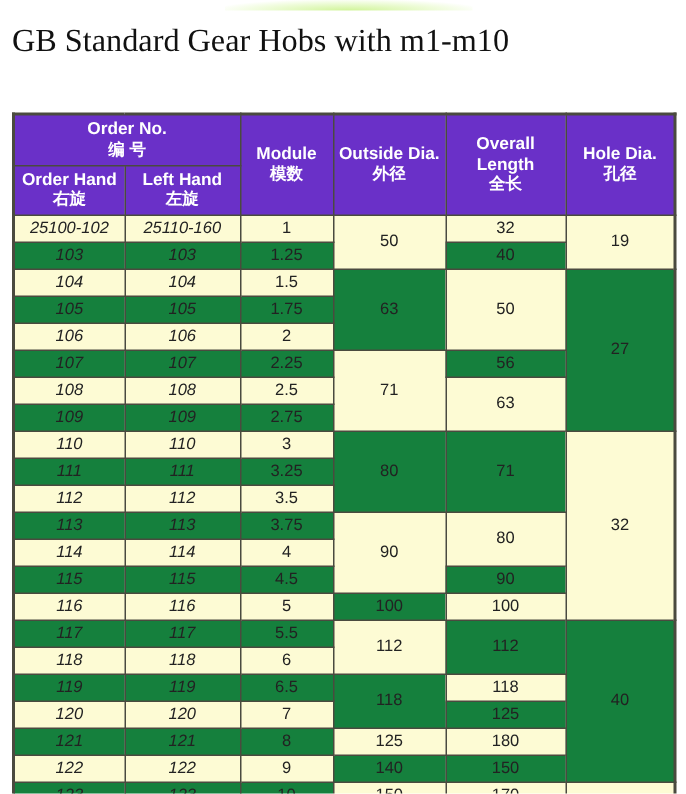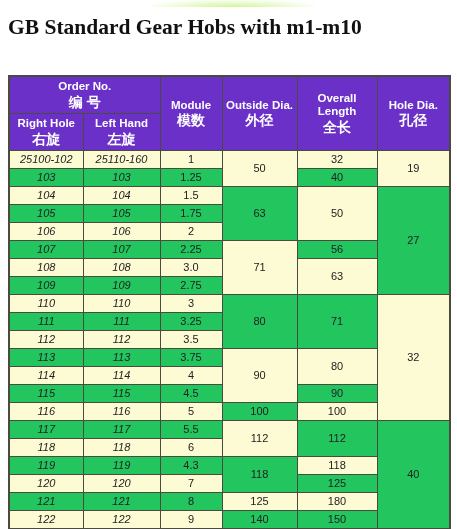--- a/index.html
+++ b/index.html
@@ -19,21 +19,21 @@
     top: 0;
     left: 150px;
     width: 165px;
     height: 7px;
     background: radial-gradient(ellipse at 50% 100%, rgba(170,235,70,0.55) 0%, rgba(200,245,130,0.25) 55%, rgba(255,255,255,0) 78%);
     pointer-events: none;
   }
   #page-title {
     font-family: "Liberation Serif", serif;
     font-size: 21.5px;
-    font-weight: 700;
+    font-weight: 400;
     color: #111111;
     letter-spacing: 0px;
     padding: 0;
     margin: 0;
     position: absolute;
     left: 8px;
     top: 15px;
     white-space: nowrap;
   }
   #hob-table {
@@ -54,30 +54,30 @@
   }
   #hob-table thead th {
     background: #6a30c8;
     color: #ffffff;
     font-size: 11.5px;
     font-weight: 700;
     line-height: 1.18;
     padding: 3px 1px;
   }
   .hdr-sub {
-    font-size: 14px;
+    font-size: 11px;
   }
   #hob-table tbody td {
     font-size: 11px;
     color: #222222;
     height: 17px;
     line-height: 17px;
   }
   td.cream { background: #fdfbd4; }
-  td.green { background: #22c55e; }
+  td.green { background: #15803d; }
   td.num-right {
     text-align: right;
     padding-right: 3px;
     font-style: italic;
   }
   col.c-right  { width: 74px; }
   col.c-left   { width: 77px; }
   col.c-module { width: 62px; }
   col.c-od     { width: 75px; }
   col.c-len    { width: 80px; }
@@ -118,21 +118,21 @@
         <div>Length</div>
         <div class="hdr-sub">全长</div>
       </th>
       <th rowspan="2">
         <div>Hole Dia.</div>
         <div class="hdr-sub">孔径</div>
       </th>
     </tr>
     <tr>
       <th>
-        <div>Right Hole</div>
+        <div>Order Hand</div>
         <div class="hdr-sub">右旋</div>
       </th>
       <th>
         <div>Left Hand</div>
         <div class="hdr-sub">左旋</div>
       </th>
     </tr>
   </thead>
   <tbody id="hob-table-body">
       <tr>
@@ -170,21 +170,21 @@
       <tr>
         <td class="green num-right">107</td>
         <td class="green num-right">107</td>
         <td class="green">2.25</td>
         <td class="cream" rowspan="3">71</td>
         <td class="green">56</td>
       </tr>
       <tr>
         <td class="cream num-right">108</td>
         <td class="cream num-right">108</td>
-        <td class="cream">3.0</td>
+        <td class="cream">2.5</td>
         <td class="cream" rowspan="2">63</td>
       </tr>
       <tr>
         <td class="green num-right">109</td>
         <td class="green num-right">109</td>
         <td class="green">2.75</td>
       </tr>
       <tr>
         <td class="cream num-right">110</td>
         <td class="cream num-right">110</td>
@@ -237,21 +237,21 @@
         <td class="green" rowspan="6">40</td>
       </tr>
       <tr>
         <td class="cream num-right">118</td>
         <td class="cream num-right">118</td>
         <td class="cream">6</td>
       </tr>
       <tr>
         <td class="green num-right">119</td>
         <td class="green num-right">119</td>
-        <td class="green">4.3</td>
+        <td class="green">6.5</td>
         <td class="green" rowspan="2">118</td>
         <td class="cream">118</td>
       </tr>
       <tr>
         <td class="cream num-right">120</td>
         <td class="cream num-right">120</td>
         <td class="cream">7</td>
         <td class="green">125</td>
       </tr>
       <tr>

